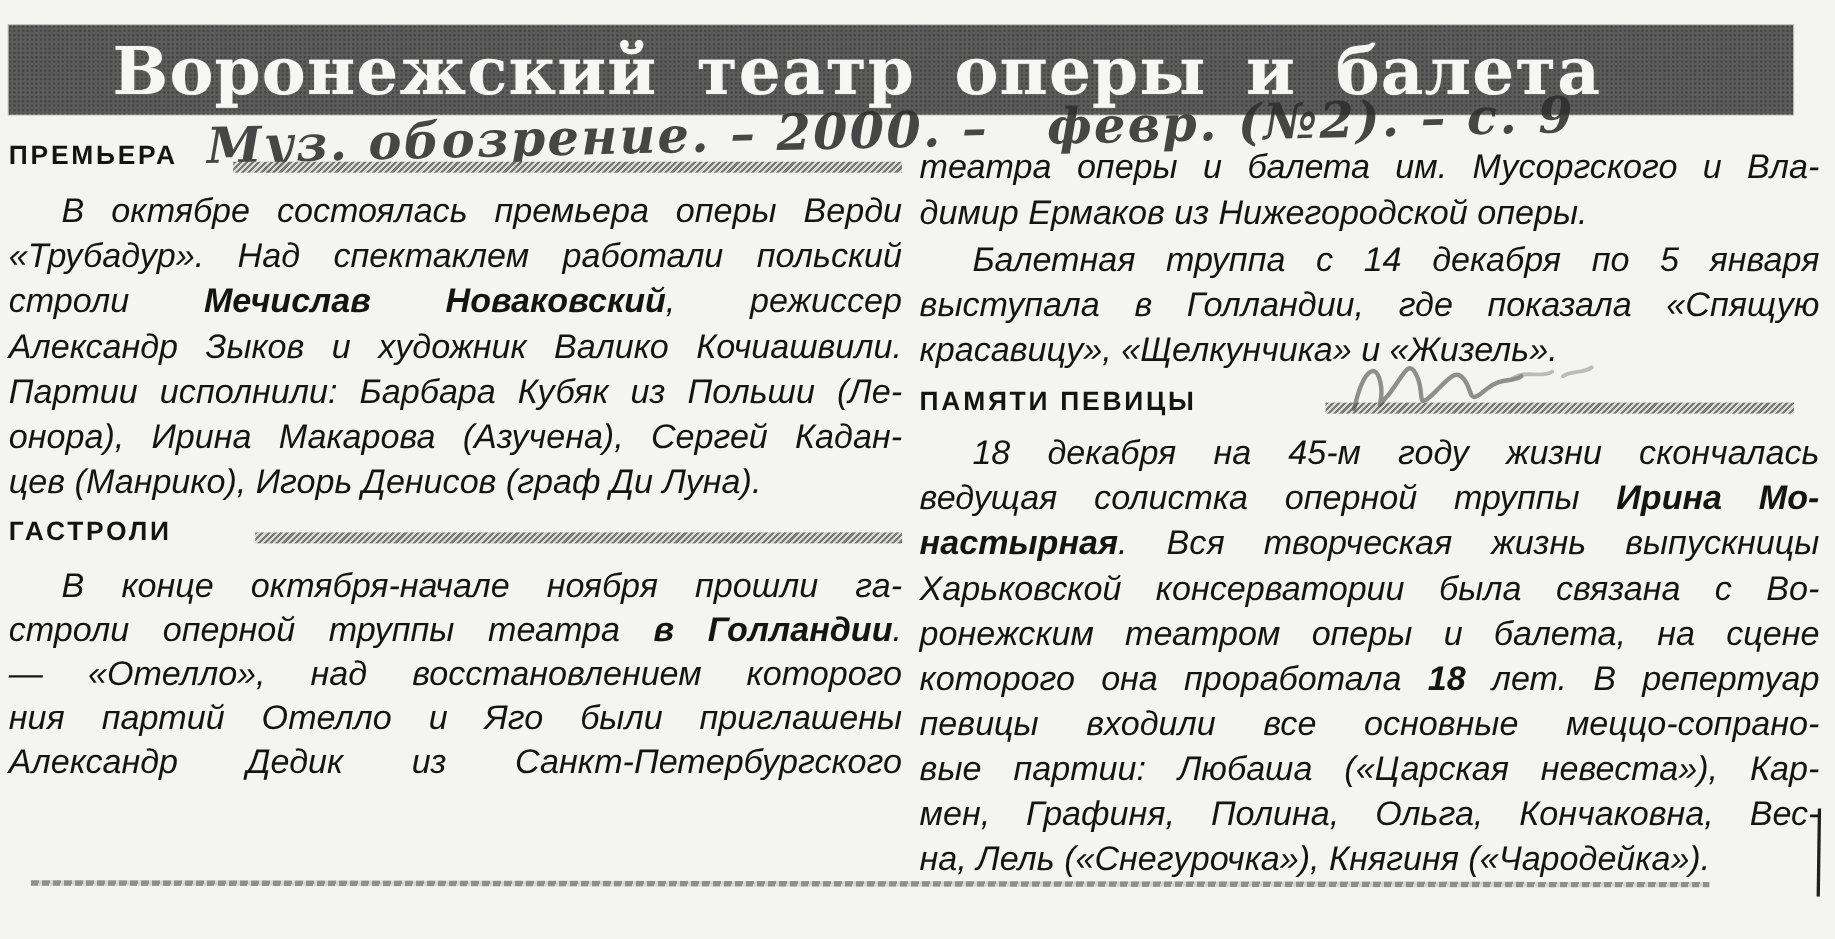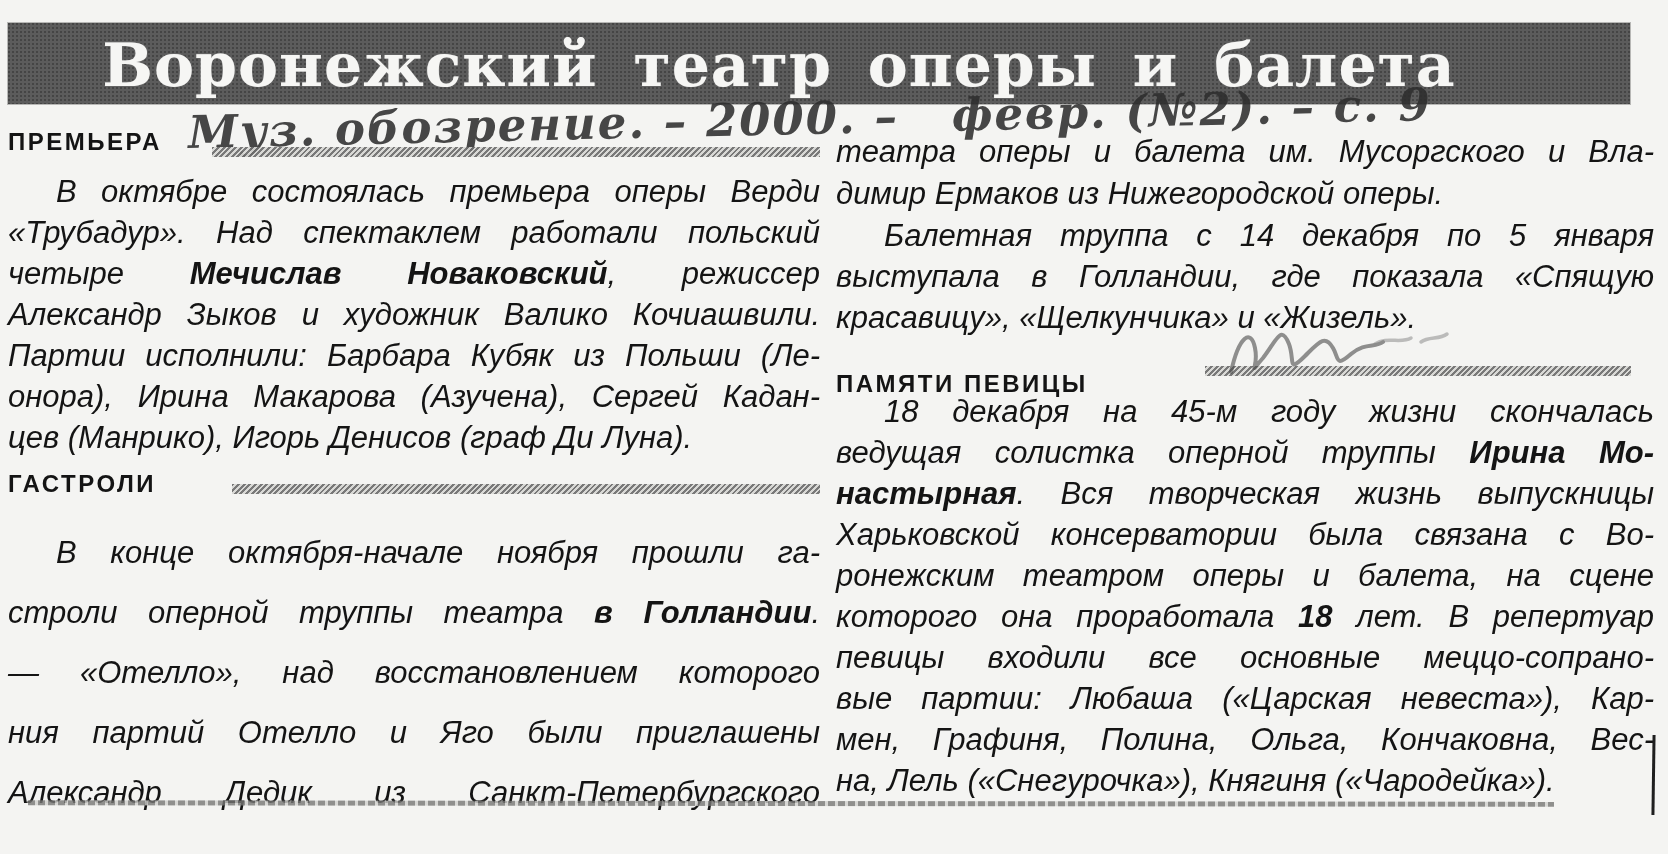--- a/index.html
+++ b/index.html
@@ -69,41 +69,41 @@
   .para{position:absolute;font-size:31px;color:#141414;}
   .para .line{
     text-align:justify;text-align-last:justify;
     white-space:nowrap;
     font-style:italic;
   }
   .para .line.last{text-align-last:left;}
   .para .line.indent{text-indent:48px;}
   .para .b{font-weight:bold;}
   .lh41 .line{height:41px;line-height:41px;}
-  .lh40 .line{height:40px;line-height:40px;margin-top:20px;}
+  .lh40 .line{height:40px;line-height:40px;}
   .lh42 .line{height:42px;line-height:42px;}
 </style>
 </head>
 <body>
 
 <div id="clipping">
 
   <div class="banner" style="background-color: rgb(92, 92, 92);">
     <div class="banner-title" style="color: rgb(246, 246, 244);">Воронежский театр оперы и балета</div>
   </div>
 
   <div class="citation">Муз. обозрение. – 2000. –   февр. (№2). – с. 9</div>
 
   <div class="sec-heading" style="left:8px;top:124px;">ПРЕМЬЕРА</div>
   <div class="rule" style="left:212px;top:147px;width:608px;"></div>
 
   <div class="para lh41" style="left:8px;top:171px;width:812px;">
       <div class="line indent"><span>В октябре состоялась премьера оперы Верди</span></div>
       <div class="line"><span>«Трубадур». Над спектаклем работали польский</span></div>
-      <div class="line"><span>четыре </span><span class="b">Мечислав Новаковский</span><span>, режиссер</span></div>
+      <div class="line"><span>строли </span><span class="b">Мечислав Новаковский</span><span>, режиссер</span></div>
       <div class="line"><span>Александр Зыков и художник Валико Кочиашвили.</span></div>
       <div class="line"><span>Партии исполнили: Барбара Кубяк из Польши (Ле-</span></div>
       <div class="line"><span>онора), Ирина Макарова (Азучена), Сергей Кадан-</span></div>
       <div class="line last"><span>цев (Манрико), Игорь Денисов (граф Ди Луна).</span></div>
     </div>
 
   <div class="sec-heading" style="left:8px;top:466px;">ГАСТРОЛИ</div>
   <div class="rule" style="left:232px;top:484px;width:588px;"></div>
 
   <div class="para lh40" style="left:8px;top:513px;width:812px;">
@@ -118,21 +118,21 @@
       <div class="line"><span>театра оперы и балета им. Мусоргского и Вла-</span></div>
       <div class="line last"><span>димир Ермаков из Нижегородской оперы.</span></div>
     </div>
 
   <div class="para lh41" style="left:836px;top:215px;width:818px;">
       <div class="line indent"><span>Балетная труппа с 14 декабря по 5 января</span></div>
       <div class="line"><span>выступала в Голландии, где показала «Спящую</span></div>
       <div class="line last"><span>красавицу», «Щелкунчика» и «Жизель».</span></div>
     </div>
 
-  <div class="sec-heading" style="left:836px;top:366px;">ПАМЯТИ ПЕВИЦЫ</div>
+  <div class="sec-heading" style="left:836px;top:348px;">ПАМЯТИ ПЕВИЦЫ</div>
   <div class="rule" style="left:1205px;top:366px;width:426px;"></div>
 
   <svg class="scribble" width="230" height="70" viewBox="0 0 230 70">
     <path d="M6 58 C 14 22, 26 14, 30 34 C 34 54, 22 62, 38 44 C 52 26, 56 10, 64 30 C 70 46, 62 60, 80 42 C 94 28, 100 20, 108 34 C 114 44, 110 54, 126 40 C 140 28, 150 34, 158 28" fill="none" stroke="#4a4a4a" stroke-width="4" stroke-linecap="round" opacity=".8"></path>
     <path d="M150 30 C 162 22, 176 30, 186 24 M196 28 C 204 22, 214 26, 222 20" fill="none" stroke="#6a6a6a" stroke-width="3.5" stroke-linecap="round" opacity=".55"></path>
   </svg>
 
   <div class="para lh41" style="left:836px;top:391px;width:818px;">
       <div class="line indent"><span>18 декабря на 45-м году жизни скончалась</span></div>
       <div class="line"><span>ведущая солистка оперной труппы </span><span class="b">Ирина Мо-</span></div>

